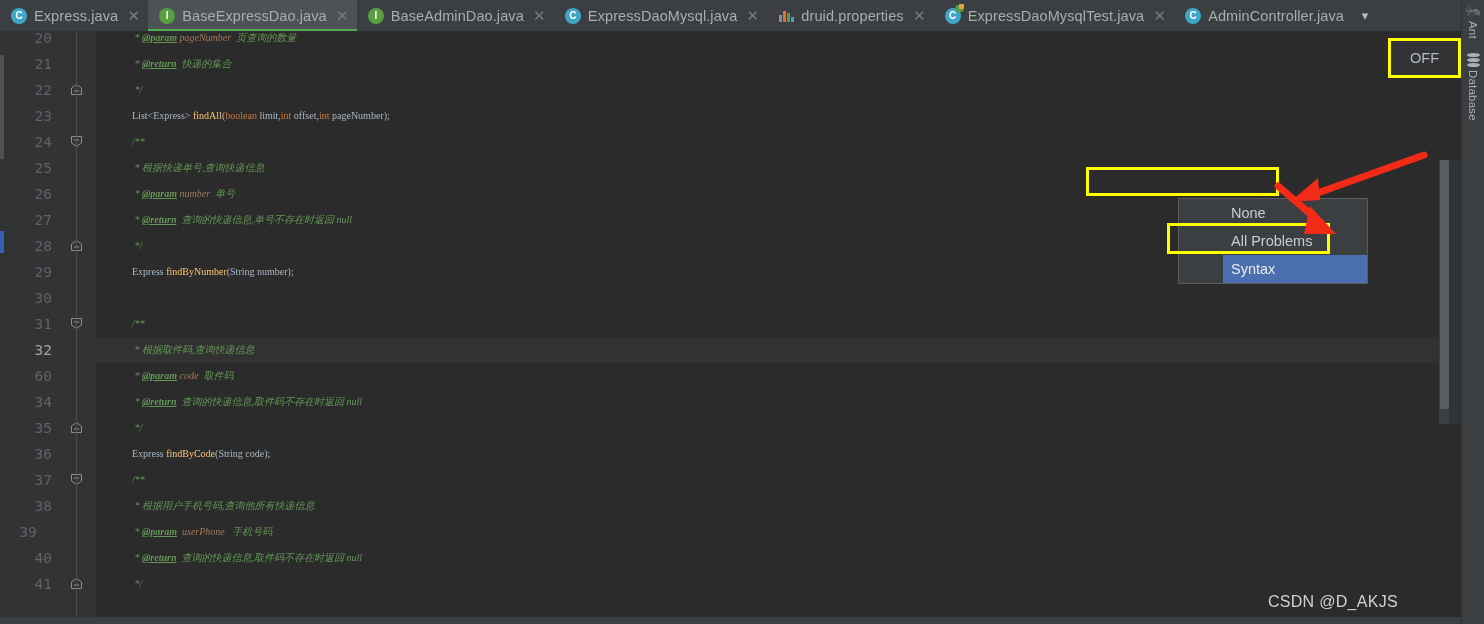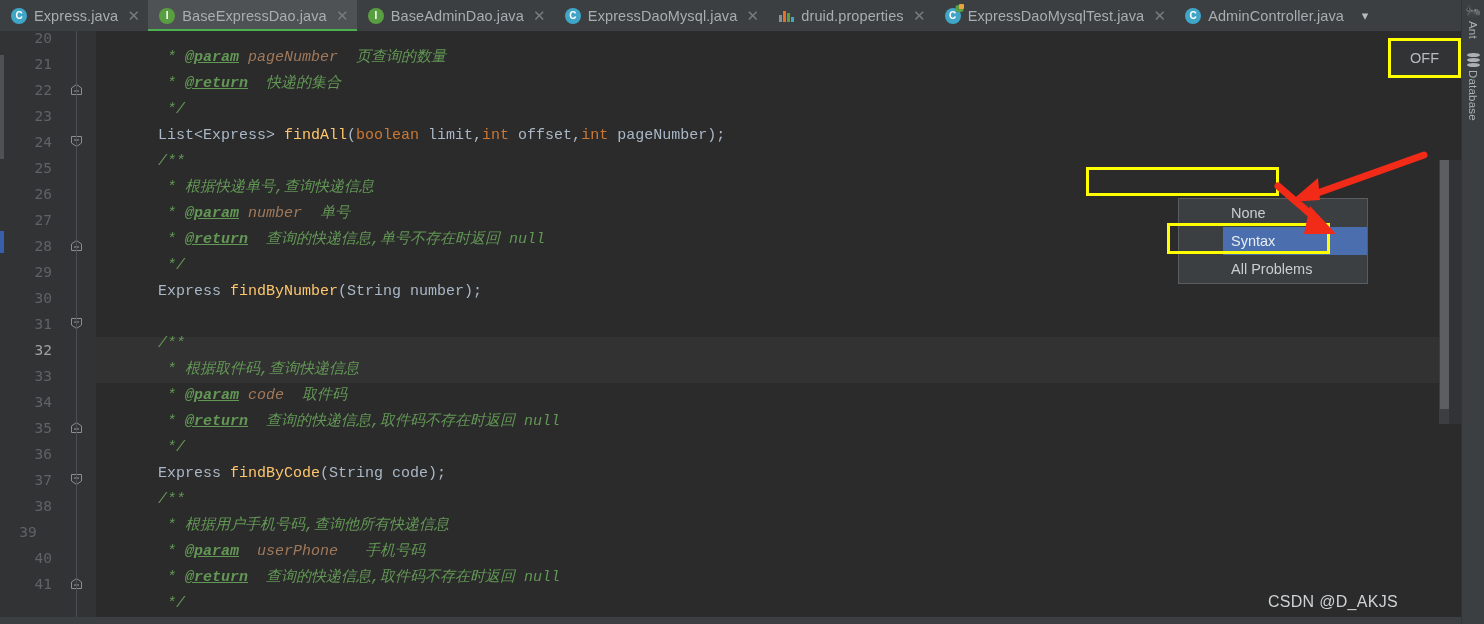--- a/index.html
+++ b/index.html
@@ -229,26 +229,25 @@
     left: 76px;
     width: 1px;
     background: #73787b;
   }
 
   
   #code {
     position: absolute;
     left: 96px; top: 0;
     right: 0; bottom: 0;
-    font-family: Liberation Mono, monospace;
-    font-size: 15px;
+    font-family: Liberation Serif, serif;
+    font-size: 10px;
     line-height: 26px;
     white-space: pre;
     color: #a9b7c6;
-    margin-top: 20px;
   }
   .cline {
     height: 26px;
     padding-left: 26px;
     box-sizing: border-box;
     position: relative;
   }
   .cline.hl { background: #323232; }
   .cmt      { color: #629755; font-style: italic; }
   .cmt-tag  { color: #629755; font-style: italic; font-weight: bold; text-decoration: underline; }
@@ -485,21 +484,21 @@
         <div class="lnum" style="top: 72px;">23</div>
         <div class="lnum" style="top: 98px;">24</div>
         <div class="lnum" style="top: 124px;">25</div>
         <div class="lnum" style="top: 150px;">26</div>
         <div class="lnum" style="top: 176px;">27</div>
         <div class="lnum" style="top: 202px;">28</div>
         <div class="lnum" style="top: 228px;">29</div>
         <div class="lnum" style="top: 254px;">30</div>
         <div class="lnum" style="top: 280px;">31</div>
         <div class="lnum cur" style="top: 306px;">32</div>
-        <div class="lnum" style="top: 332px;">33</div>
+        <div class="lnum" style="top: 332px;">60</div>
         <div class="lnum" style="top: 358px;">34</div>
         <div class="lnum" style="top: 384px;">35</div>
         <div class="lnum" style="top: 410px;">36</div>
         <div class="lnum" style="top: 436px;">37</div>
         <div class="lnum" style="top: 462px;">38</div>
         <div class="lnum" style="top: 488px; text-align: center;">39</div>
         <div class="lnum" style="top: 514px;">40</div>
         <div class="lnum" style="top: 540px;">41</div>
         <div class="fold-line" style="top: 0px; height: 59px;"></div>
         <div class="fold-line" style="top: 111px; height: 104px;"></div>
@@ -571,22 +570,22 @@
           <span></span>
           <span></span>
         </span>
         <span class="strip-label">Database</span>
       </div>
     </div>
 
 
   <div id="hl-dropdown">
       <div class="dd-item">None</div>
+      <div class="dd-item">All Problems</div>
       <div class="dd-item sel">Syntax</div>
-      <div class="dd-item">All Problems</div>
     </div>
 
   <div id="off-button">OFF</div>
 
   <div class="yellow-box" style="left:1388px; top:38px;  width:73px;  height:40px;"></div>
   <div class="yellow-box" style="left:1086px; top:167px; width:193px; height:29px;"></div>
   <div class="yellow-box" style="left:1167px; top:223px; width:163px; height:31px;"></div>
 
   <svg class="arrow-svg" style="left:1272px; top:150px;" width="160" height="60" viewBox="0 0 160 60">
     <path d="M152 4 L34 46 L46 30 L26 44 L40 47 L34 46 L152 4 Z" fill="none"></path>

